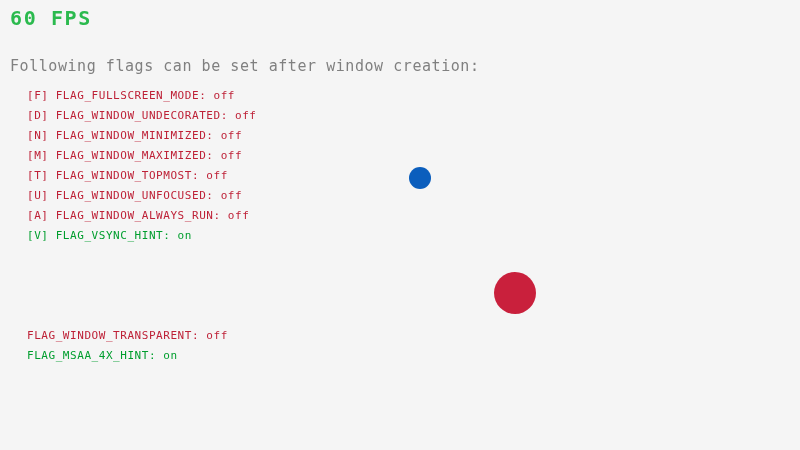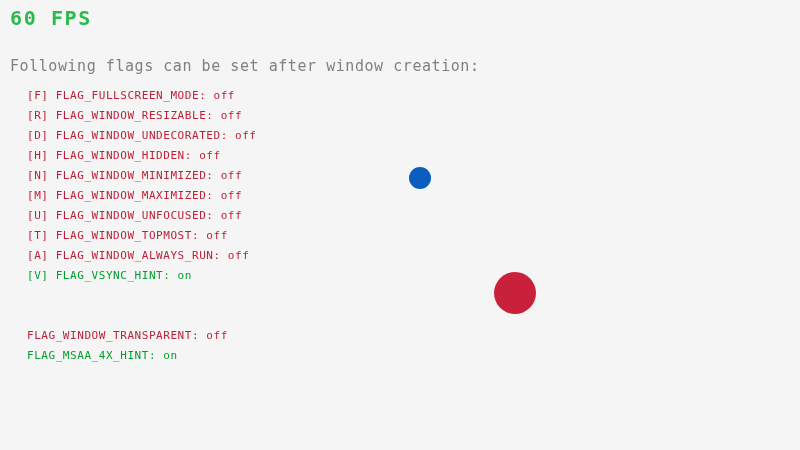--- a/index.html
+++ b/index.html
@@ -105,27 +105,25 @@
 
 <div id="screen" style="background: rgb(245, 245, 245); padding-left: 26px;">
 
   <div class="txt" id="fps-counter">60 FPS</div>
 
 
   <div class="txt section-header" id="after-header">Following flags can be set after window creation:</div>
 
   <ul class="flag-list" id="flags-after">
       <li class="flag-row off">[F] FLAG_FULLSCREEN_MODE: off</li>
-      <li class="flag-row off">[R] FLAG_WINDOW_RESIZABLE: off</li>
       <li class="flag-row off">[D] FLAG_WINDOW_UNDECORATED: off</li>
-      <li class="flag-row off">[H] FLAG_WINDOW_HIDDEN: off</li>
       <li class="flag-row off">[N] FLAG_WINDOW_MINIMIZED: off</li>
       <li class="flag-row off">[M] FLAG_WINDOW_MAXIMIZED: off</li>
+      <li class="flag-row off">[T] FLAG_WINDOW_TOPMOST: off</li>
       <li class="flag-row off">[U] FLAG_WINDOW_UNFOCUSED: off</li>
-      <li class="flag-row off">[T] FLAG_WINDOW_TOPMOST: off</li>
       <li class="flag-row off">[A] FLAG_WINDOW_ALWAYS_RUN: off</li>
       <li class="flag-row on">[V] FLAG_VSYNC_HINT: on</li>
     </ul>
 
 
   <ul class="flag-list" id="flags-before">
       <li class="flag-row off">FLAG_WINDOW_TRANSPARENT: off</li>
       <li class="flag-row on">FLAG_MSAA_4X_HINT: on</li>
     </ul>
 

